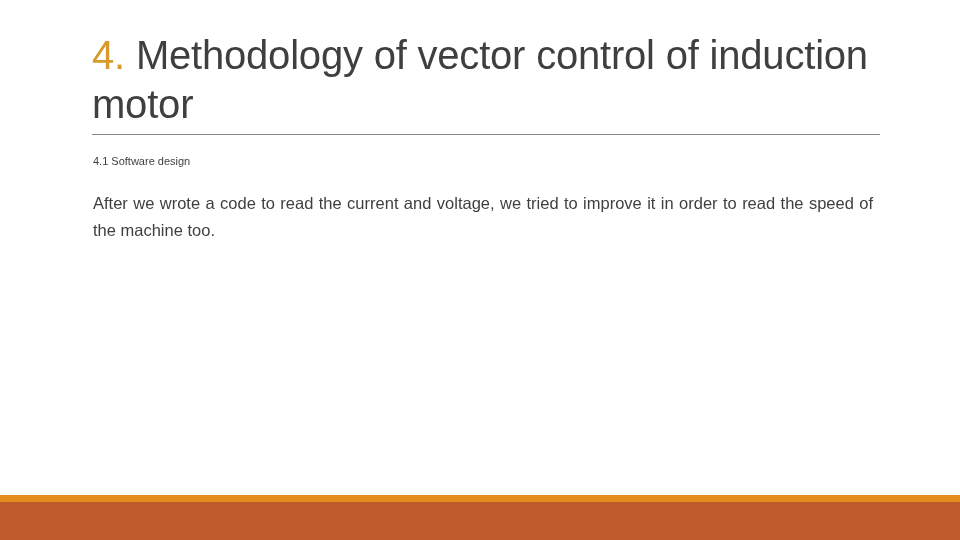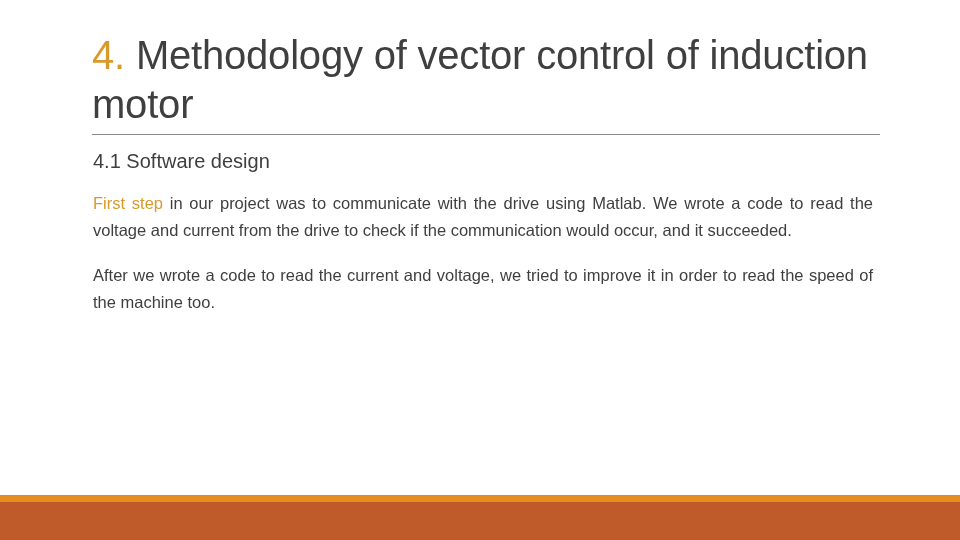--- a/index.html
+++ b/index.html
@@ -57,21 +57,21 @@
   
   .body-area {
     position: absolute;
     left: 93px;
     top: 150px;
     width: 780px;
   }
 
   .subheading {
     margin: 0 0 18px 0;
-    font-size: 20px;
+    font-size: 11px;
     line-height: 22px;
     color: #3f3f3f;
     text-align: left;
   }
 
   .para {
     margin: 0 0 19px 0;
     font-size: 16.5px;
     line-height: 26.5px;
     color: #3f3f3f;
@@ -114,21 +114,20 @@
   <div class="title-area">
     <h1 class="slide-title"><span class="num">4.</span><span class="rest"> Methodology of vector control of induction motor</span></h1>
   </div>
 
   <div class="title-rule"></div>
 
   <div class="body-area">
 
     <p class="subheading">4.1 Software design</p>
 
-    <p class="para"><span class="lead">First step</span><span> in our project was to communicate with the drive using Matlab. We wrote a code to read the voltage and current from the drive to check if the communication would occur, and it succeeded.</span></p>
 
     <p class="para"><span>After we wrote a code to read the current and voltage, we tried to improve it in order to read the speed of the machine too.</span></p>
 
   </div>
 
   <div class="band-orange"></div>
   <div class="band-terracotta"></div>
 
 </div>
 

